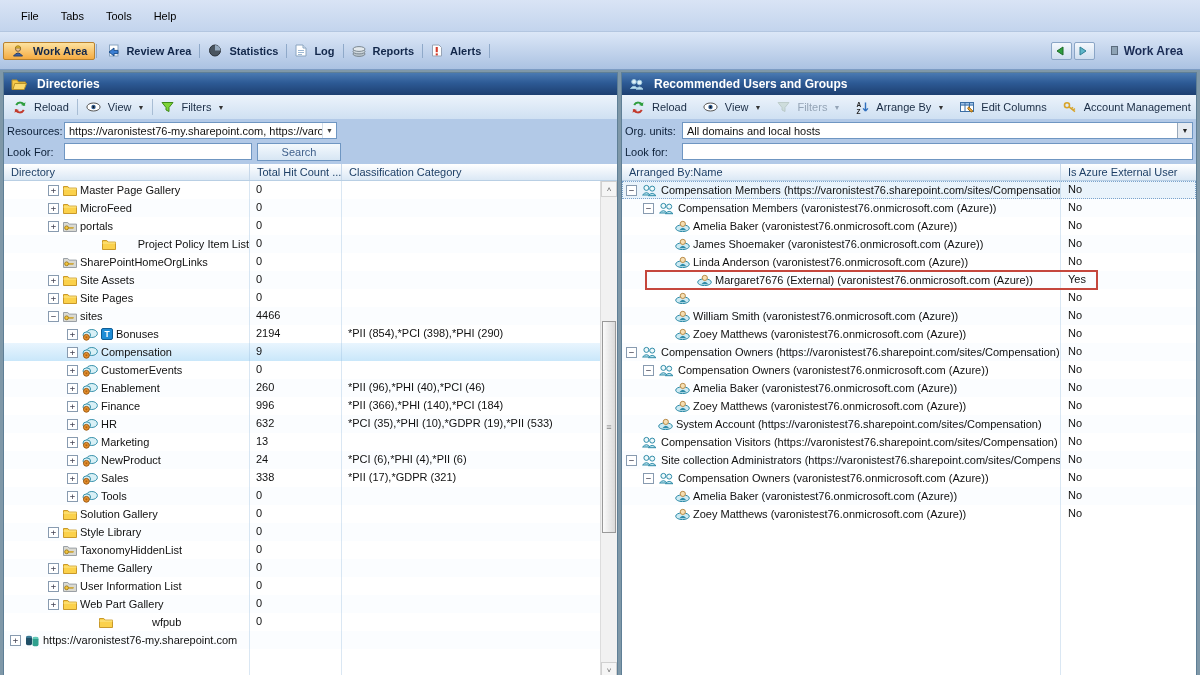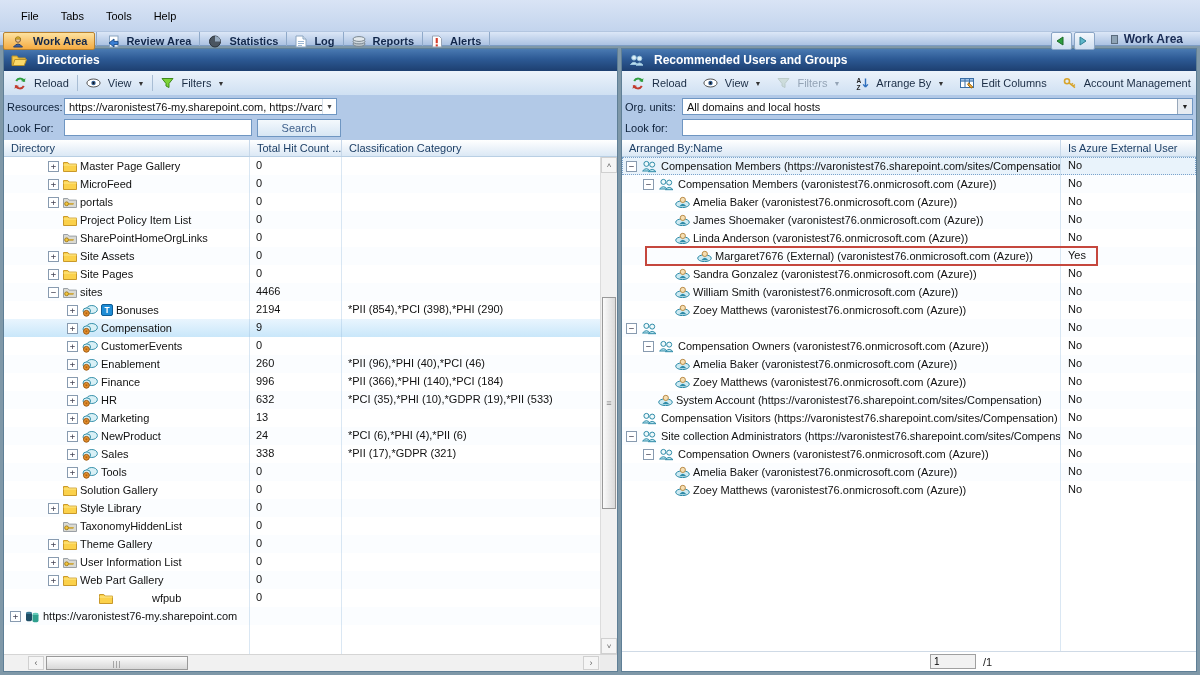--- a/index.html
+++ b/index.html
@@ -2,21 +2,21 @@
 <html><head>
 <meta charset="utf-8">
 <style>
   *{box-sizing:border-box;margin:0;padding:0}
   html,body{width:1200px;height:675px;overflow:hidden}
   body{font-family:"Liberation Sans",sans-serif;font-size:11px;background:#7f98a8;color:#111}
 
   
   .menubar{height:32px;background:linear-gradient(#d9e4f5,#c3d4ed);display:flex;align-items:center;padding-left:10px;border-bottom:1px solid #b3c6e0}
   .menu-item{padding:3px 11px;color:#000;cursor:default}
-  .tabbar{height:14px;background:linear-gradient(#dce7f7,#abc2e2);border-bottom:1px solid #7d9cc4;display:flex;align-items:flex-start;padding:0 3px;position:relative}
+  .tabbar{height:38px;background:linear-gradient(#dce7f7,#abc2e2);border-bottom:1px solid #7d9cc4;display:flex;align-items:center;padding:0 3px;position:relative}
   .tab{display:flex;align-items:center;gap:4px;height:18px;padding:1px 7px;font-weight:bold;color:#12274a;white-space:nowrap}
   .tab.active{background:linear-gradient(#fde2a0,#f5ab42);border:1px solid #b9822f;border-radius:2px}
   .tabsep{width:1px;height:14px;background:#8fa9c9;margin:0 1px}
   .tab-spacer{flex:1}
   .navbtn{width:21px;height:18px;border:1px solid #8aa5c6;border-radius:2px;background:linear-gradient(#f4f8fd,#cfdeef);display:flex;align-items:center;justify-content:center;margin-left:2px}
   .ctx-area{display:flex;align-items:center;gap:6px;margin:0 14px 0 16px;font-weight:bold;font-size:12px;color:#1a2c55}
   .ctx-sq{width:7px;height:9px;background:#8ea3b5;border:1px solid #5a6b7d}
 
   
   .main{height:631px;background:#7f98a8;padding:2px 3px 5px;display:flex;gap:3px}
@@ -274,21 +274,21 @@
                   <circle cx="3.6" cy="7.8" r="1.9" fill="#f3c53a" stroke="#a57f1d"></circle>
                   <rect x="5.4" y="7.2" width="5" height="1.3" fill="#f3c53a" stroke="#a57f1d" stroke-width="0.4"></rect>
                 </svg>
               </span>
               <span>portals</span>
             </div>
             <div class="cell lc-hits">0</div>
             <div class="cell lc-cls"></div>
           </div>
           <div class="trow">
-            <div class="cell cell-name lc-name" style="padding-left: 44px;">
+            <div class="cell cell-name lc-name" style="padding-left: 64px; justify-content: space-between;">
               <span class="exp-sp"></span>
               <span class="ticon">
                 <svg width="14" height="12">
                   <path d="M0.5 2.5 h4.3 l1.4 1.6 h7.3 v7.4 h-13 z" fill="#fbd14b" stroke="#c9992a"></path>
                   <path d="M0.5 5 h13" stroke="#fde98f"></path>
                 </svg>
               </span>
               <span>Project Policy Item List</span>
             </div>
             <div class="cell lc-hits">0</div>
@@ -841,21 +841,20 @@
           <div class="trow">
             <div class="cell cell-name rc-name" style="padding-left: 38px;">
               <span class="exp-sp"></span>
               <span class="ticon">
                 <svg width="15" height="12">
                   <ellipse cx="7.5" cy="8.2" rx="6.8" ry="3.4" fill="#cdeaf2" stroke="#2e8ba8"></ellipse>
                   <circle cx="7.8" cy="3.9" r="2.6" fill="#f6dfb2" stroke="#b98c4a"></circle>
                   <path d="M4.3 10.3 q3.5 -5 7 0 z" fill="#2e8ba8"></path>
                 </svg>
               </span>
-              <span>Sandra Gonzalez (varonistest76.onmicrosoft.com (Azure))</span>
             </div>
             <div class="cell rc-azure">No</div>
           </div>
           <div class="trow">
             <div class="cell cell-name rc-name" style="padding-left: 38px;">
               <span class="exp-sp"></span>
               <span class="ticon">
                 <svg width="15" height="12">
                   <ellipse cx="7.5" cy="8.2" rx="6.8" ry="3.4" fill="#cdeaf2" stroke="#2e8ba8"></ellipse>
                   <circle cx="7.8" cy="3.9" r="2.6" fill="#f6dfb2" stroke="#b98c4a"></circle>
@@ -884,20 +883,21 @@
             <div class="cell cell-name rc-name" style="padding-left: 4px;">
               <span class="exp">−</span>
               <span class="ticon">
                 <svg width="17" height="13">
                   <circle cx="5.4" cy="3.9" r="2.5" fill="#eef9fb" stroke="#2e8ba8"></circle>
                   <path d="M1.6 11 q3.8 -4.6 7.6 0 z" fill="#bfe7f0" stroke="#2e8ba8"></path>
                   <circle cx="11.2" cy="4.6" r="2.5" fill="#eef9fb" stroke="#2e8ba8"></circle>
                   <path d="M7.4 11.7 q3.8 -4.6 7.6 0 z" fill="#bfe7f0" stroke="#2e8ba8"></path>
                 </svg>
               </span>
+              <span>Compensation Owners (https://varonistest76.sharepoint.com/sites/Compensation)</span>
             </div>
             <div class="cell rc-azure">No</div>
           </div>
           <div class="trow">
             <div class="cell cell-name rc-name" style="padding-left: 21px;">
               <span class="exp">−</span>
               <span class="ticon">
                 <svg width="17" height="13">
                   <circle cx="5.4" cy="3.9" r="2.5" fill="#eef9fb" stroke="#2e8ba8"></circle>
                   <path d="M1.6 11 q3.8 -4.6 7.6 0 z" fill="#bfe7f0" stroke="#2e8ba8"></path>

